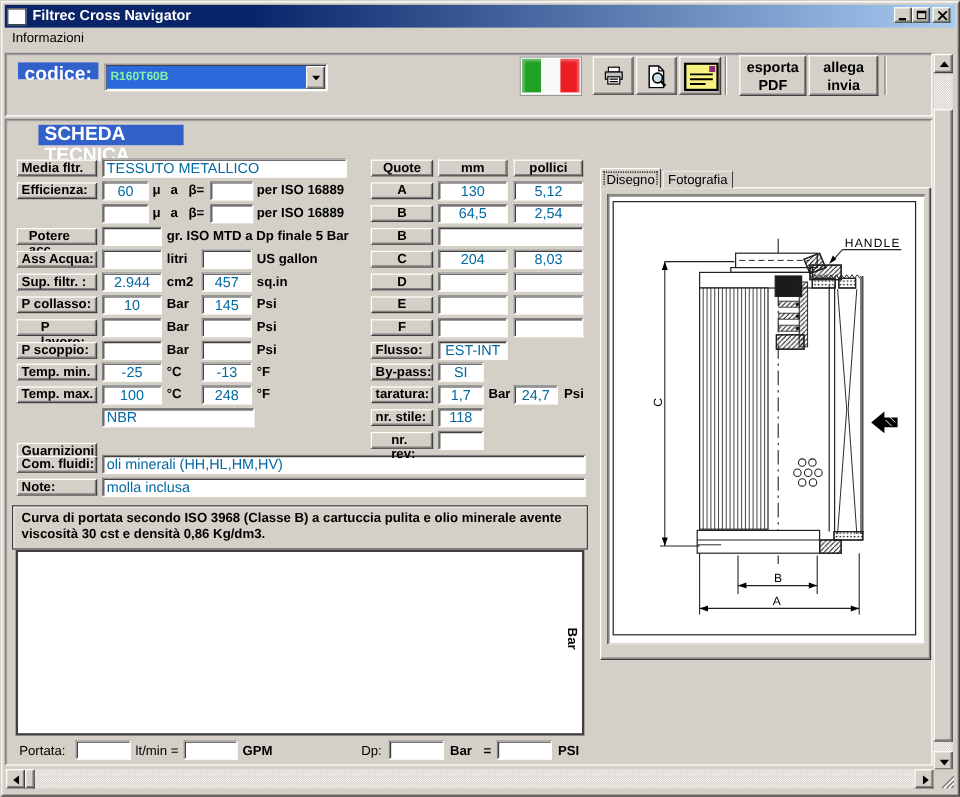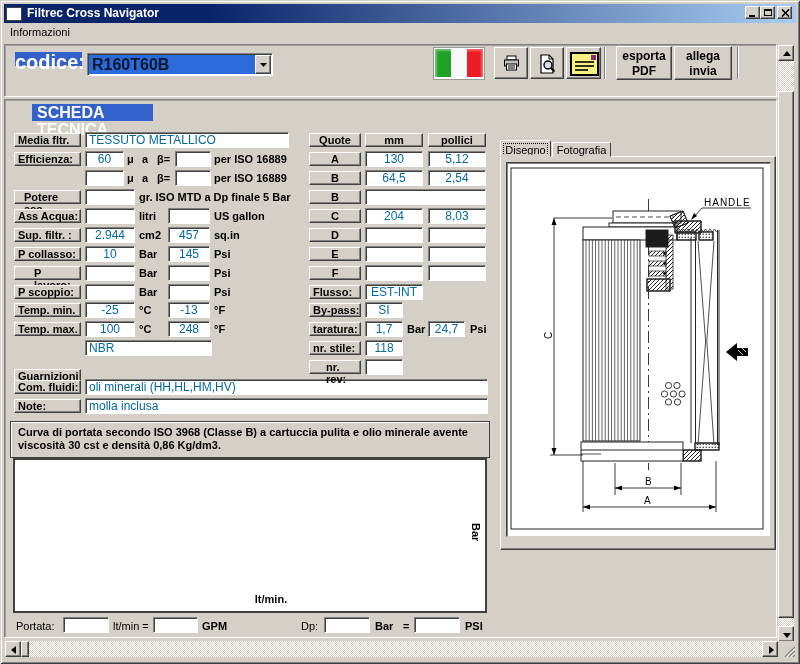--- a/index.html
+++ b/index.html
@@ -33,24 +33,24 @@
   </div>
 <div class="abs tbtn" style="left:777px;top:6px;width:15px;height:13px;">
 <svg class="abs" style="left:3px;top:2px;" width="9" height="8" viewBox="0 0 9 8">
       <path d="M1 0.5 L8 7.5 M8 0.5 L1 7.5" stroke="#000" stroke-width="1.6"></path>
     </svg>
 </div>
 
 <div class="abs" style="left:10px;top:26px;font-size:11px;">Informazioni</div>
 
 <div class="abs" style="left:4px;top:44px;width:773px;height:53px;border:1px solid;border-color:#808080 #ffffff #ffffff #808080;box-shadow: inset 1px 1px 0 #a0a0a0;background:#d4d0c8;"></div>
-<div class="abs blue" style="left:15px;top:52px;width:67px;height:14px;font-size:20px;line-height:21px;text-align:center;">codice:</div>
+<div class="abs blue" style="left:15px;top:52px;width:67px;height:14px;font-size:16px;line-height:21px;text-align:center;">codice:</div>
 
 <div class="abs sunk" style="left:87px;top:53px;width:186px;height:23px;background:#fff;">
-  <div class="abs" style="left:1px;top:1px;width:166px;height:19px;background:#2a6ada;color:#0f172a;font-weight:bold;font-size:16px;line-height:19px;padding-left:3px;">R160T60B</div>
+  <div class="abs" style="left:1px;top:1px;width:166px;height:19px;background:#2a6ada;color:#86efac;font-weight:bold;font-size:10px;line-height:19px;padding-left:3px;">R160T60B</div>
   <div class="abs tbtn" style="left:167px;top:1px;width:16px;height:19px;">
     <svg class="abs" style="left:4px;top:7px;" width="7" height="4" viewBox="0 0 7 4">
         <polygon points="0,0 7,0 3.5,4" fill="#000"></polygon>
       </svg>
   </div>
 </div>
 
 <div class="abs" style="left:433px;top:47px;width:52px;height:33px;border:1px solid #9a9a94;background:#fff;">
   <div class="abs" style="left:1px;top:1px;width:16px;height:28px;background:#21a126;box-shadow:inset 2px 2px 2px rgba(255,255,255,0.35);"></div>
   <div class="abs" style="left:17px;top:1px;width:16px;height:28px;background:#f8f8f8;"></div>
@@ -184,21 +184,20 @@
 <div class="abs inp inpC" style="left:428px;top:321px;width:37px;">24,7</div>
 <div class="abs unit" style="left:470px;top:322px;">Psi</div>
 <div class="abs lbl" style="left:309px;top:341px;width:52px;padding-left:3px;">nr. stile:</div>
 <div class="abs inp inpC" style="left:365px;top:340px;width:38px;">118</div>
 <div class="abs lbl" style="left:309px;top:360px;width:52px;padding-left:16px;">nr. rev:</div>
 <div class="abs inp inpC" style="left:365px;top:359px;width:38px;"></div>
 </div>
 
 <div class="abs" style="left:10px;top:421px;width:480px;height:37px;background:#d4d0c8;border:1px solid #404040;box-shadow:inset 1px 1px 0 #fff;font-weight:bold;font-size:11px;line-height:13px;padding:4px 0 0 7px;">Curva di portata secondo ISO 3968 (Classe B) a cartuccia pulita e olio minerale avente<br>viscosità 30 cst e densità 0,86 Kg/dm3.</div>
 <div class="abs" style="left:13px;top:458px;width:474px;height:155px;background:#fff;border:2px solid #404040;">
-  <div class="abs" style="left:42px;right:0;bottom:6px;text-align:center;font-weight:bold;font-size:11px;">lt/min.</div>
   <div class="abs" style="right:3px;top:63px;font-weight:bold;font-size:11px;writing-mode:vertical-rl;">Bar</div>
 </div>
 
 <div class="abs" style="left:16px;top:620px;font-size:11px;">Portata:</div>
 <div class="abs inp" style="left:63px;top:617px;width:46px;"></div>
 <div class="abs" style="left:113px;top:620px;font-size:11px;">lt/min =</div>
 <div class="abs inp" style="left:153px;top:617px;width:45px;"></div>
 <div class="abs" style="left:202px;top:620px;font-size:11px;font-weight:bold;">GPM</div>
 <div class="abs" style="left:301px;top:620px;font-size:11px;">Dp:</div>
 <div class="abs inp" style="left:324px;top:617px;width:46px;"></div>

